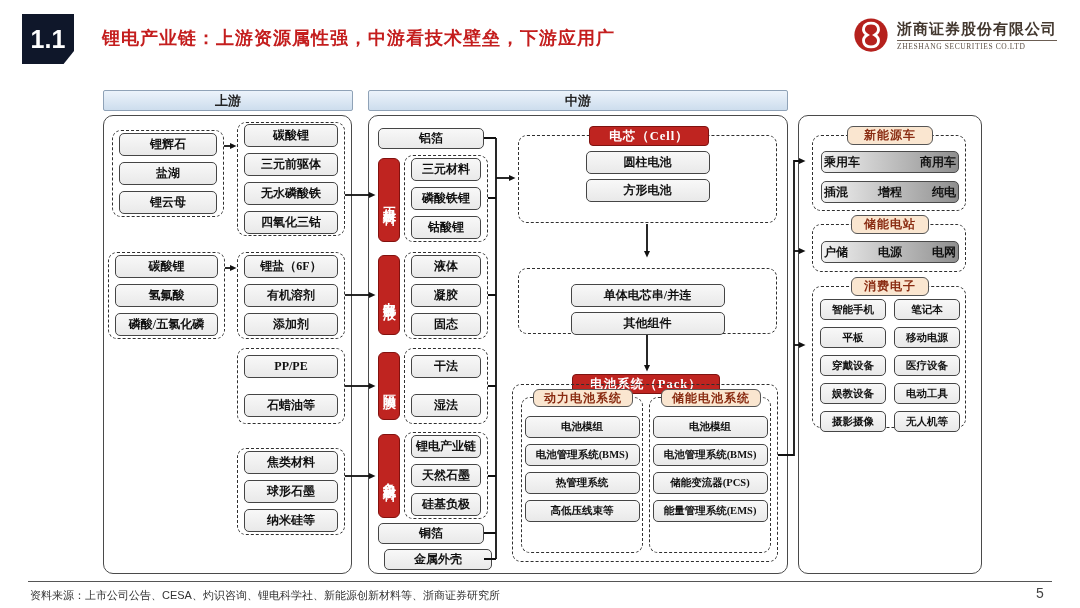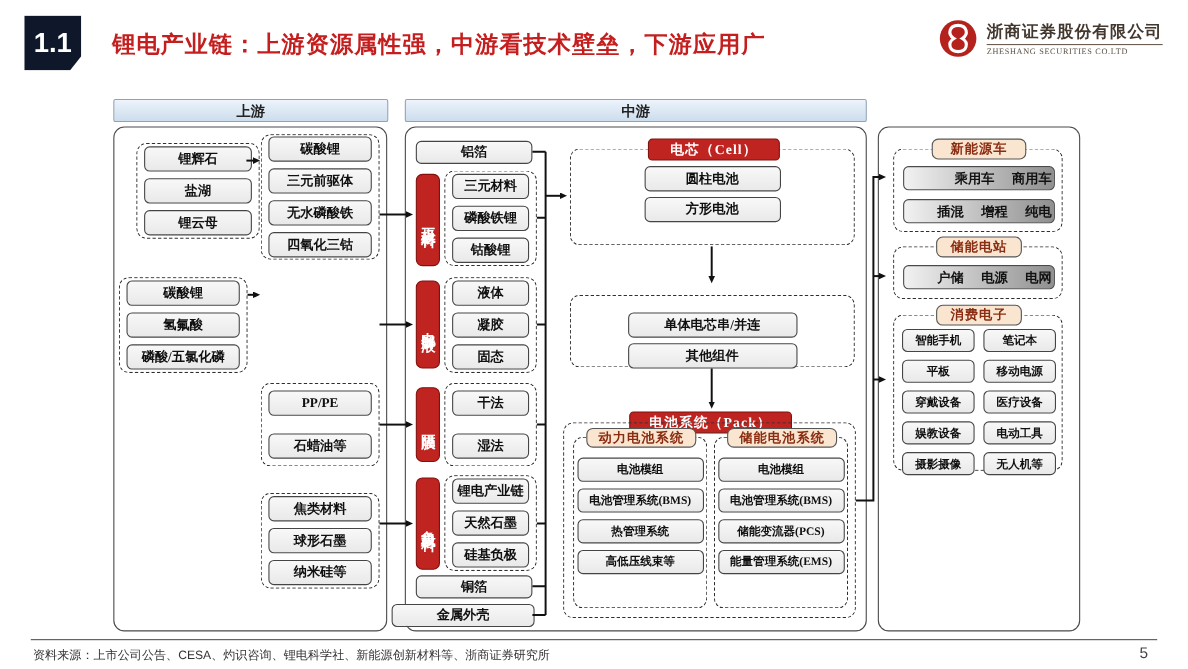--- a/index.html
+++ b/index.html
@@ -4,21 +4,21 @@
 <style>
   html,body{margin:0;padding:0;background:#fff;}
   .canvas{position:relative;width:1080px;height:608px;background:#fff;overflow:hidden;
           font-family:"Liberation Sans",sans-serif;}
   .abs{position:absolute;box-sizing:border-box;}
 
   
   .badge{left:22px;top:14px;width:52px;height:50px;background:#0f172a;color:#fff;
          display:flex;align-items:center;justify-content:center;font-weight:bold;font-size:25px;
          clip-path:polygon(0 0,100% 0,100% 74%,80% 100%,0 100%);}
-  .title{left:102px;top:26px;width:760px;font-size:21px;font-weight:bold;color:#c41e1e;letter-spacing:1px;}
+  .title{left:102px;top:26px;width:760px;font-size:18px;font-weight:bold;color:#c41e1e;letter-spacing:1px;}
   .logo{left:852px;top:16px;width:220px;display:flex;align-items:center;gap:7px;}
   .logo-cn{font-family:"Liberation Serif",serif;font-size:15px;font-weight:bold;color:#43382f;
            letter-spacing:1px;border-bottom:1.5px solid #6b5d52;padding-bottom:1px;}
   .logo-en{font-family:"Liberation Serif",serif;font-size:7.5px;color:#5c5046;letter-spacing:0.6px;margin-top:1px;}
 
   
   .colbar{height:21px;background:linear-gradient(180deg,#ecf3fb,#cddded);border:1px solid #8fa2b7;
           display:flex;align-items:center;justify-content:center;font-size:13px;font-weight:bold;color:#222;
           border-radius:2px;}
 
@@ -49,23 +49,23 @@
            display:flex;align-items:center;justify-content:center;
            font-family:"Liberation Serif",serif;font-size:12px;font-weight:bold;letter-spacing:1px;}
 
   
   .hlist{display:flex;flex-direction:column;gap:5px;padding-top:15px;}
   .cellw{width:122px;margin:0 auto;}
   .modw{width:152px;margin:0 auto;}
   .subw{width:113px;margin:0 auto;font-size:10.5px;height:20px;min-height:20px;}
 
   
-  .grayrow{display:flex;align-items:center;justify-content:flex-end;
+  .grayrow{display:flex;align-items:center;justify-content:space-between;
            background:linear-gradient(90deg,#f2f2f2,#8f8f8f);border:1.2px solid #4a4a4a;border-radius:5px;
-           font-family:Liberation Mono, monospace;font-size:12px;font-weight:bold;color:#111;gap:12px;}
+           font-family:Liberation Mono, monospace;font-size:12px;font-weight:bold;color:#111;}
   .glabel{padding:0 2px;}
   .grid2{display:grid;grid-template-columns:66px 66px;gap:7px 8px;}
   .cbox{height:19px;min-height:19px;font-size:10.5px;}
 
   
   .divider{left:28px;top:581px;width:1024px;height:0;border-top:1.2px solid #555;}
   .source{left:30px;top:588px;font-size:11px;color:#333;}
   .pagenum{left:1036px;top:585px;font-size:14px;color:#444;}
 
   svg.overlay{position:absolute;left:0;top:0;pointer-events:none;}
@@ -91,39 +91,44 @@
     </div>
   </div>
 
   <div class="abs colbar" style="left:103px;top:90px;width:250px;">上游</div>
   <div class="abs colbar" style="left:368px;top:90px;width:420px;">中游</div>
 
   <div class="abs container" style="left:103px;top:115px;width:249px;height:459px;"></div>
   <div class="abs container" style="left:368px;top:115px;width:420px;height:459px;"></div>
   <div class="abs container" style="left:798px;top:115px;width:184px;height:459px;"></div>
 
-  <div class="abs dgroup vstack" style="left:124px;top:130px;width:112px;height:87px;">
+  <div class="abs dgroup vstack" style="left:112px;top:130px;width:112px;height:87px;">
       <div class="ibox">锂辉石</div>
       <div class="ibox">盐湖</div>
       <div class="ibox">锂云母</div>
     </div>
 
   <div class="abs dgroup vstack" style="left:237px;top:122px;width:108px;height:114px;">
       <div class="ibox">碳酸锂</div>
       <div class="ibox">三元前驱体</div>
       <div class="ibox">无水磷酸铁</div>
       <div class="ibox">四氧化三钴</div>
     </div>
 
   <div class="abs dgroup vstack" style="left:108px;top:252px;width:117px;height:87px;">
       <div class="ibox">碳酸锂</div>
       <div class="ibox">氢氟酸</div>
       <div class="ibox">磷酸/五氯化磷</div>
     </div>
 
+  <div class="abs dgroup vstack" style="left:237px;top:252px;width:108px;height:87px;">
+      <div class="ibox">锂盐（6F）</div>
+      <div class="ibox">有机溶剂</div>
+      <div class="ibox">添加剂</div>
+    </div>
 
   <div class="abs dgroup vstack spread" style="left:237px;top:348px;width:108px;height:76px;">
       <div class="ibox">PP/PE</div>
       <div class="ibox">石蜡油等</div>
     </div>
 
   <div class="abs dgroup vstack" style="left:237px;top:432px;width:108px;height:87px;margin-top:16px;">
       <div class="ibox">焦类材料</div>
       <div class="ibox">球形石墨</div>
       <div class="ibox">纳米硅等</div>
@@ -152,21 +157,21 @@
     </div>
 
   <div class="abs vlabel" style="left:378px;top:434px;width:22px;height:84px;">负极材料</div>
   <div class="abs dgroup vstack" style="left:404px;top:432px;width:84px;height:87px;">
       <div class="ibox">锂电产业链</div>
       <div class="ibox">天然石墨</div>
       <div class="ibox">硅基负极</div>
     </div>
 
   <div class="abs box-plain" style="left:378px;top:523px;width:106px;">铜箔</div>
-  <div class="abs box-plain" style="left:356px;top:549px;width:130px;">金属外壳</div>
+  <div class="abs box-plain" style="left:384px;top:549px;width:108px;">金属外壳</div>
 
   <div class="abs dgroup" style="left:518px;top:135px;width:259px;height:88px;">
     <div class="abs redhead" style="left:70px;top:-10px;width:120px;height:20px;">电芯（Cell）</div>
     <div class="hlist">
         <div class="ibox cellw">圆柱电池</div>
         <div class="ibox cellw">方形电池</div>
       </div>
   </div>
 
   <div class="abs dgroup" style="left:518px;top:268px;width:259px;height:66px;">

